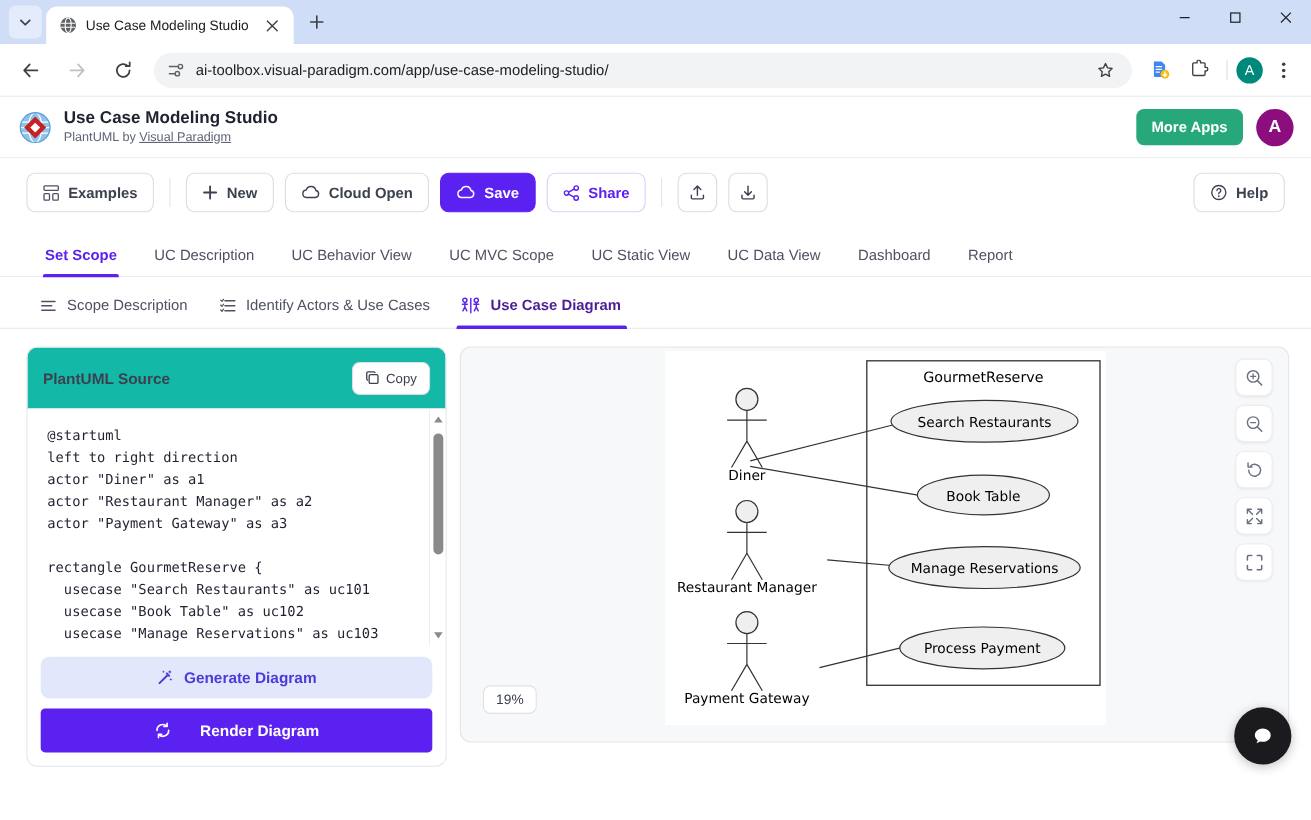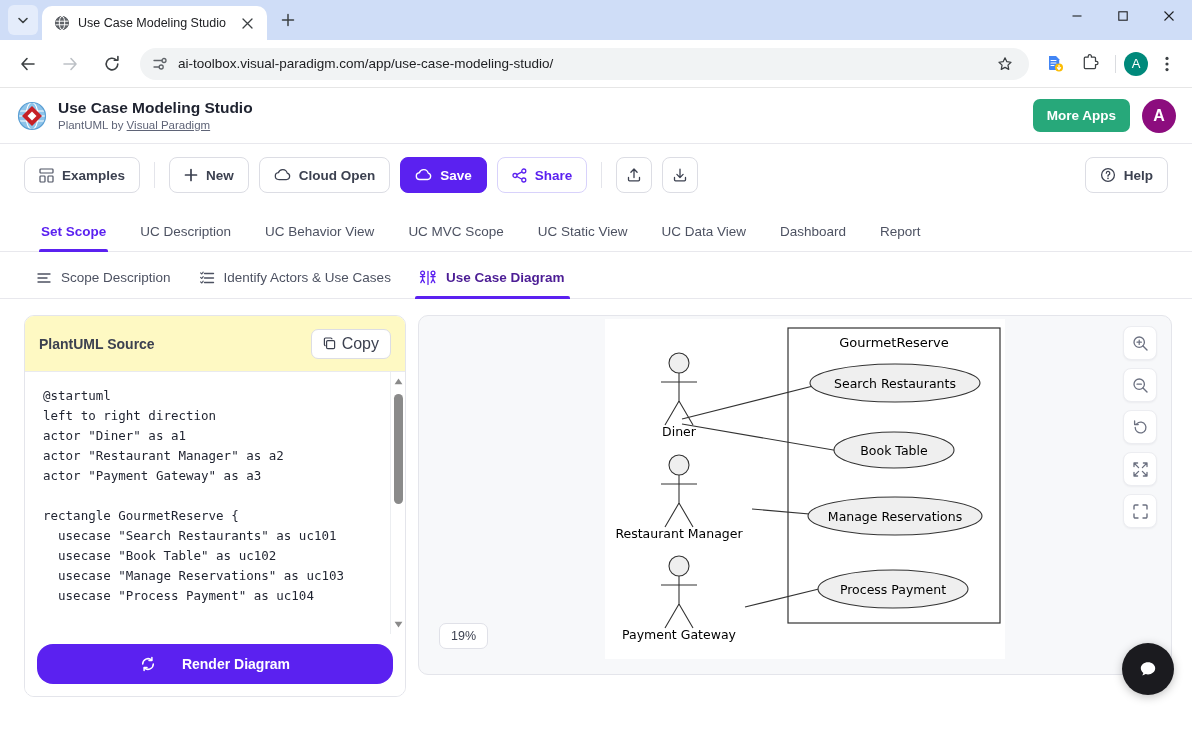--- a/index.html
+++ b/index.html
@@ -134,28 +134,28 @@
   .content{
     height:412px;background:#fff;display:flex;padding:16px 20px 0 24px;gap:12px;
   }
 
   
   .source-panel{
     width:382px;flex:0 0 382px;border:1px solid #e4e5eb;border-radius:10px;
     background:#fff;display:flex;flex-direction:column;overflow:hidden;height:382px;
   }
   .sp-header{
-    height:56px;flex:0 0 56px;background:#fef9c3;border-bottom:1px solid #e9eaef;
+    height:56px;flex:0 0 56px;background:#14b8a6;border-bottom:1px solid #e9eaef;
     display:flex;align-items:center;padding:0 14px;
   }
   .sp-title{ font-size:14px;font-weight:bold;color:#3c4150;}
   .copy-btn{
     margin-left:auto;display:flex;align-items:center;gap:6px;height:30px;padding:0 11px;
     border:1px solid #dcdde4;border-radius:7px;background:#fff;color:#3c4150;
-    font-size:16px;cursor:pointer;font-family:inherit;
+    font-size:12px;cursor:pointer;font-family:inherit;
   }
   .sp-code{
     flex:1;position:relative;overflow:hidden;background:#fff;
   }
   .code-text{
     font-family:"DejaVu Sans Mono","Liberation Mono",monospace;
     font-size:12.5px;line-height:20px;color:#1f2330;white-space:pre;
     padding:14px 0 0 18px;
   }
   .scrollbar{
@@ -168,21 +168,21 @@
     position:absolute;left:3px;width:9px;top:22px;height:110px;border-radius:5px;
     background:#8a8a8a;cursor:pointer;
   }
   .sp-actions{ padding:10px 12px 12px 12px;display:flex;flex-direction:column;gap:9px;background:#fff;}
   .gen-btn{
     height:38px;border-radius:8px;border:none;background:#e3e7fb;color:#4b3bd8;
     font-size:14px;font-weight:bold;display:flex;align-items:center;justify-content:center;gap:9px;
     cursor:pointer;font-family:inherit;
   }
   .render-btn{
-    height:40px;border-radius:16px;border:none;background:#5b21f0;color:#fff;
+    height:40px;border-radius:4px;border:none;background:#5b21f0;color:#fff;
     font-size:14px;font-weight:bold;display:flex;align-items:center;justify-content:center;gap:26px;
     cursor:pointer;font-family:inherit;
   }
 
   
   .canvas-panel{
     flex:1;border:1px solid #e4e5eb;border-radius:10px;background:#f7f8fa;
     position:relative;overflow:hidden;height:360px;
   }
   .diagram-img{
@@ -496,20 +496,32 @@
         </div>
         <div class="sb-thumb"></div>
         <div class="sb-arrow down">
           <svg width="9" height="7" viewBox="0 0 9 7">
                 <path d="M4.5 6.4L0.6 0.8h7.8z" fill="#8a8a8a"></path>
               </svg>
         </div>
       </div>
     </div>
     <div class="sp-actions">
+      <button class="gen-btn">
+        <span style="display:flex;">
+          <svg width="16" height="16" viewBox="0 0 16 16">
+                <path d="M3 13l7.2-7.2" stroke="#4b3bd8" stroke-width="1.8" stroke-linecap="round"></path>
+                <path d="M9.6 4.2l2.2 2.2" stroke="#4b3bd8" stroke-width="1.8" stroke-linecap="round"></path>
+                <path d="M12.4 1l.55 1.3 1.3.55-1.3.55-.55 1.3-.55-1.3L10.55 2.85l1.3-.55z" fill="#4b3bd8"></path>
+                <path d="M6.6 1.4l.4.95.95.4-.95.4-.4.95-.4-.95-.95-.4.95-.4z" fill="#4b3bd8"></path>
+                <path d="M13.3 8.4l.4.95.95.4-.95.4-.4.95-.4-.95-.95-.4.95-.4z" fill="#4b3bd8"></path>
+              </svg>
+        </span>
+        <span>Generate Diagram</span>
+      </button>
       <button class="render-btn">
         <span style="display:flex;">
           <svg width="16" height="16" viewBox="0 0 16 16">
                 <path d="M13.3 8a5.3 5.3 0 0 1-8.9 3.9" stroke="#fff" stroke-width="1.5" fill="none" stroke-linecap="round"></path>
                 <path d="M2.7 8a5.3 5.3 0 0 1 8.9-3.9" stroke="#fff" stroke-width="1.5" fill="none" stroke-linecap="round"></path>
                 <path d="M11.9 1.5v2.9H9" stroke="#fff" stroke-width="1.5" fill="none" stroke-linecap="round" stroke-linejoin="round"></path>
                 <path d="M4.1 14.5v-2.9H7" stroke="#fff" stroke-width="1.5" fill="none" stroke-linecap="round" stroke-linejoin="round"></path>
               </svg>
         </span>
         <span>Render Diagram</span>

